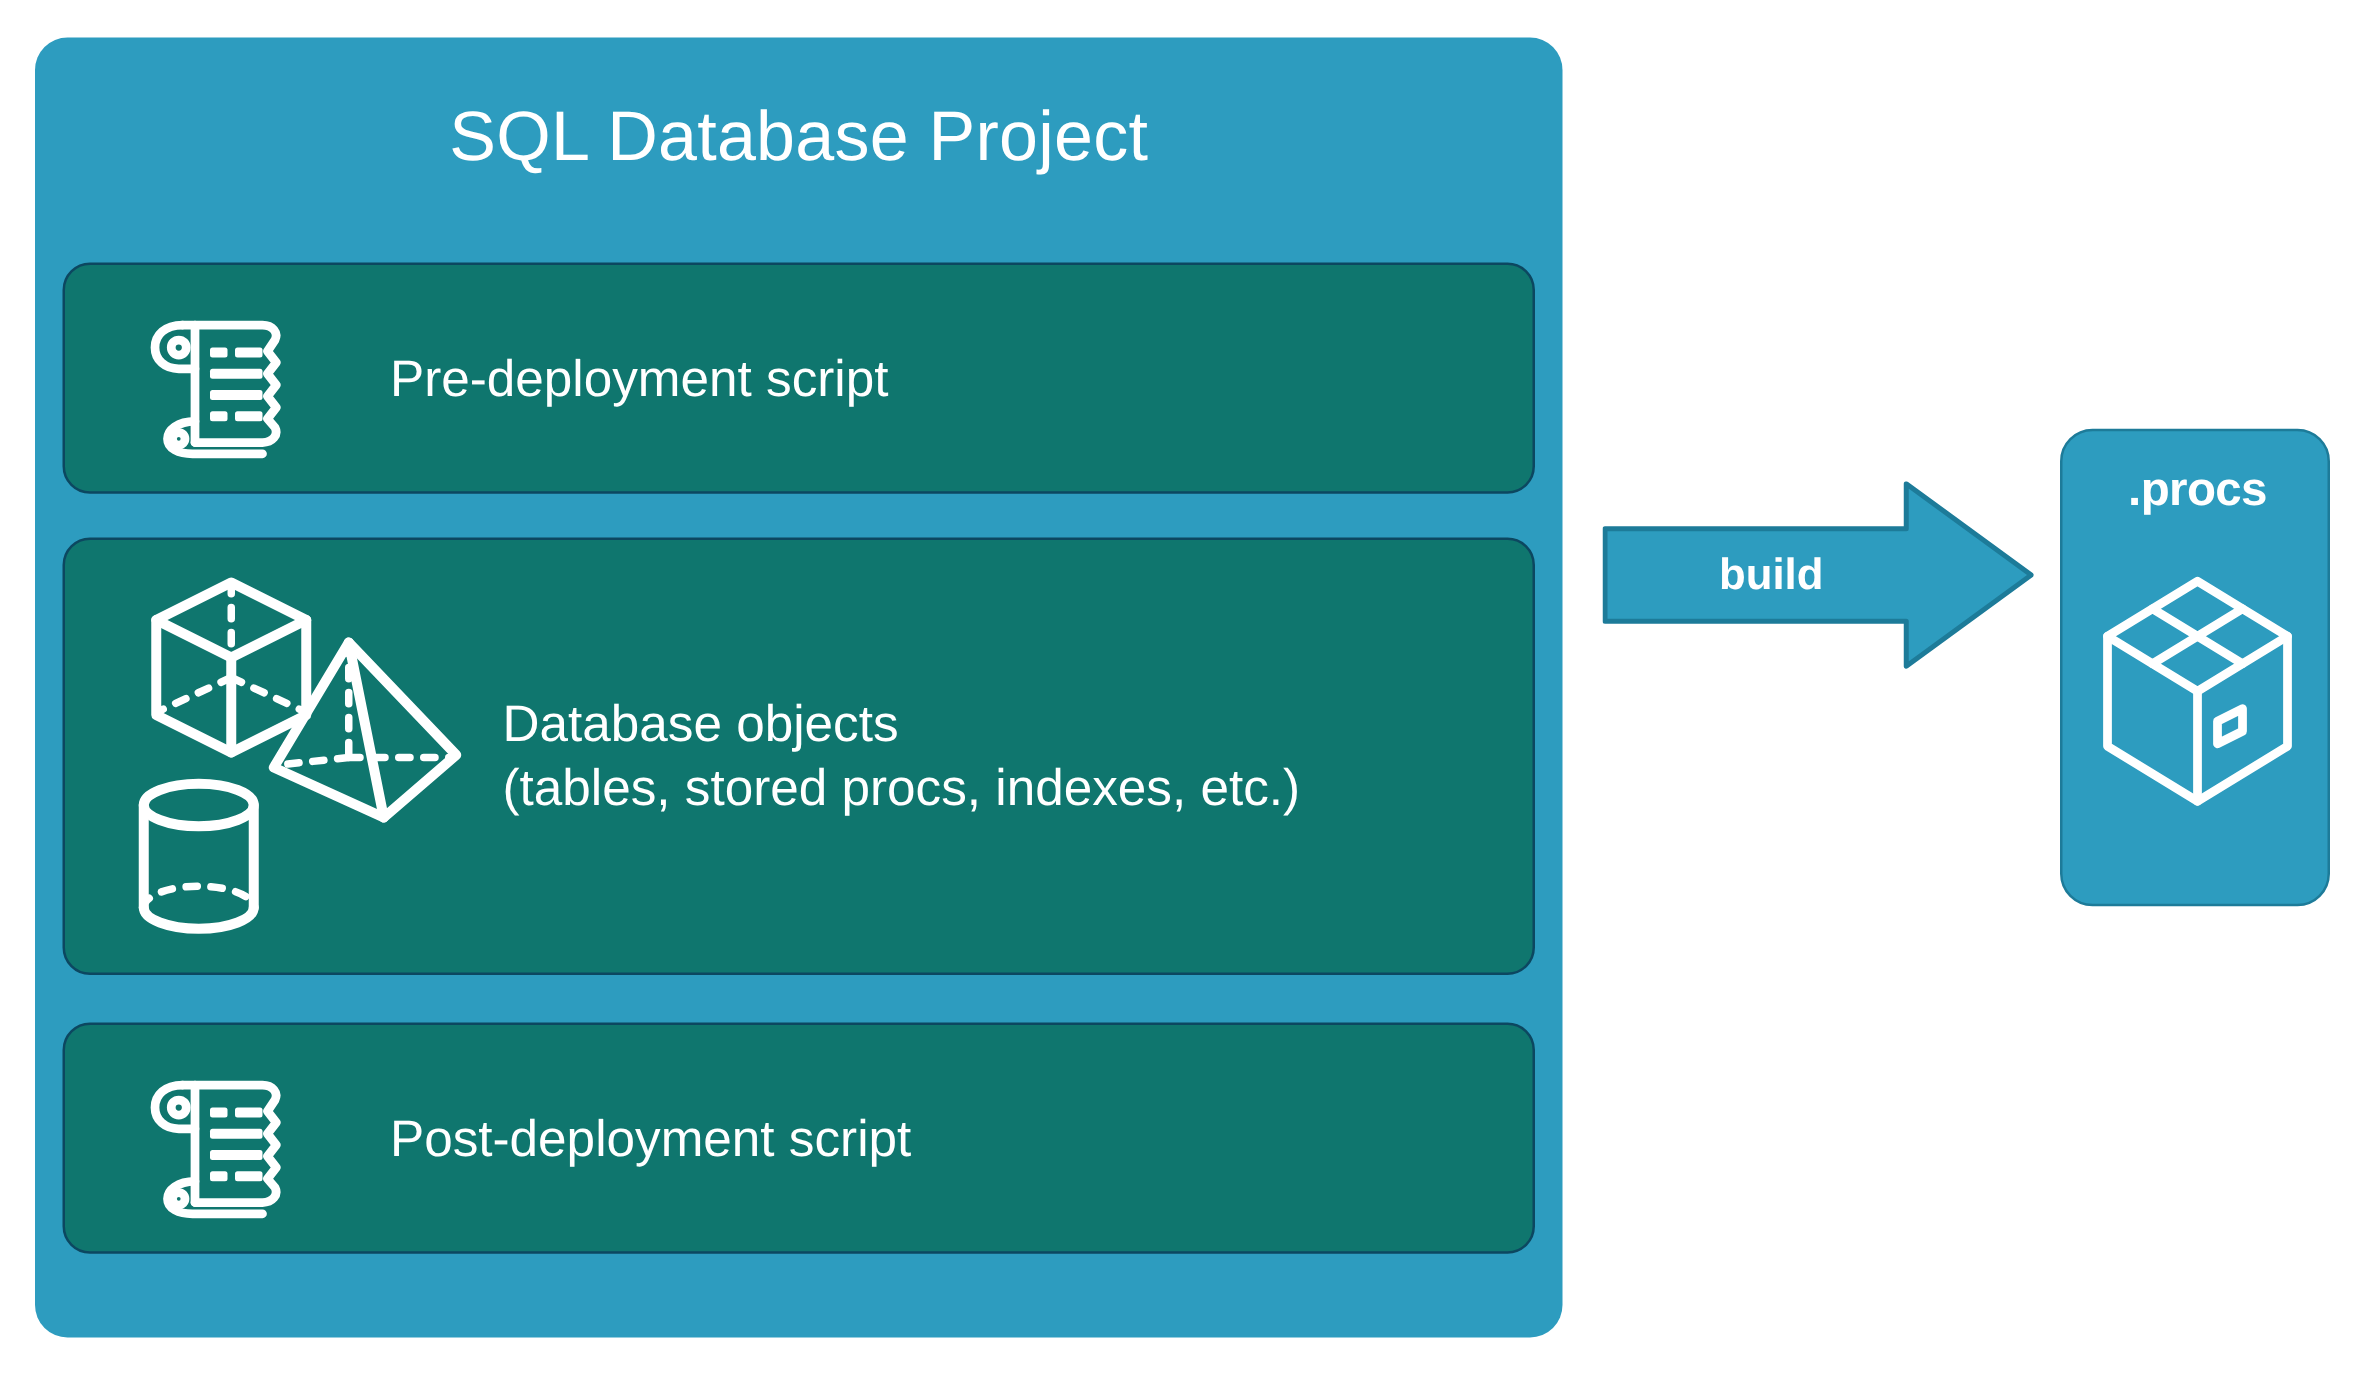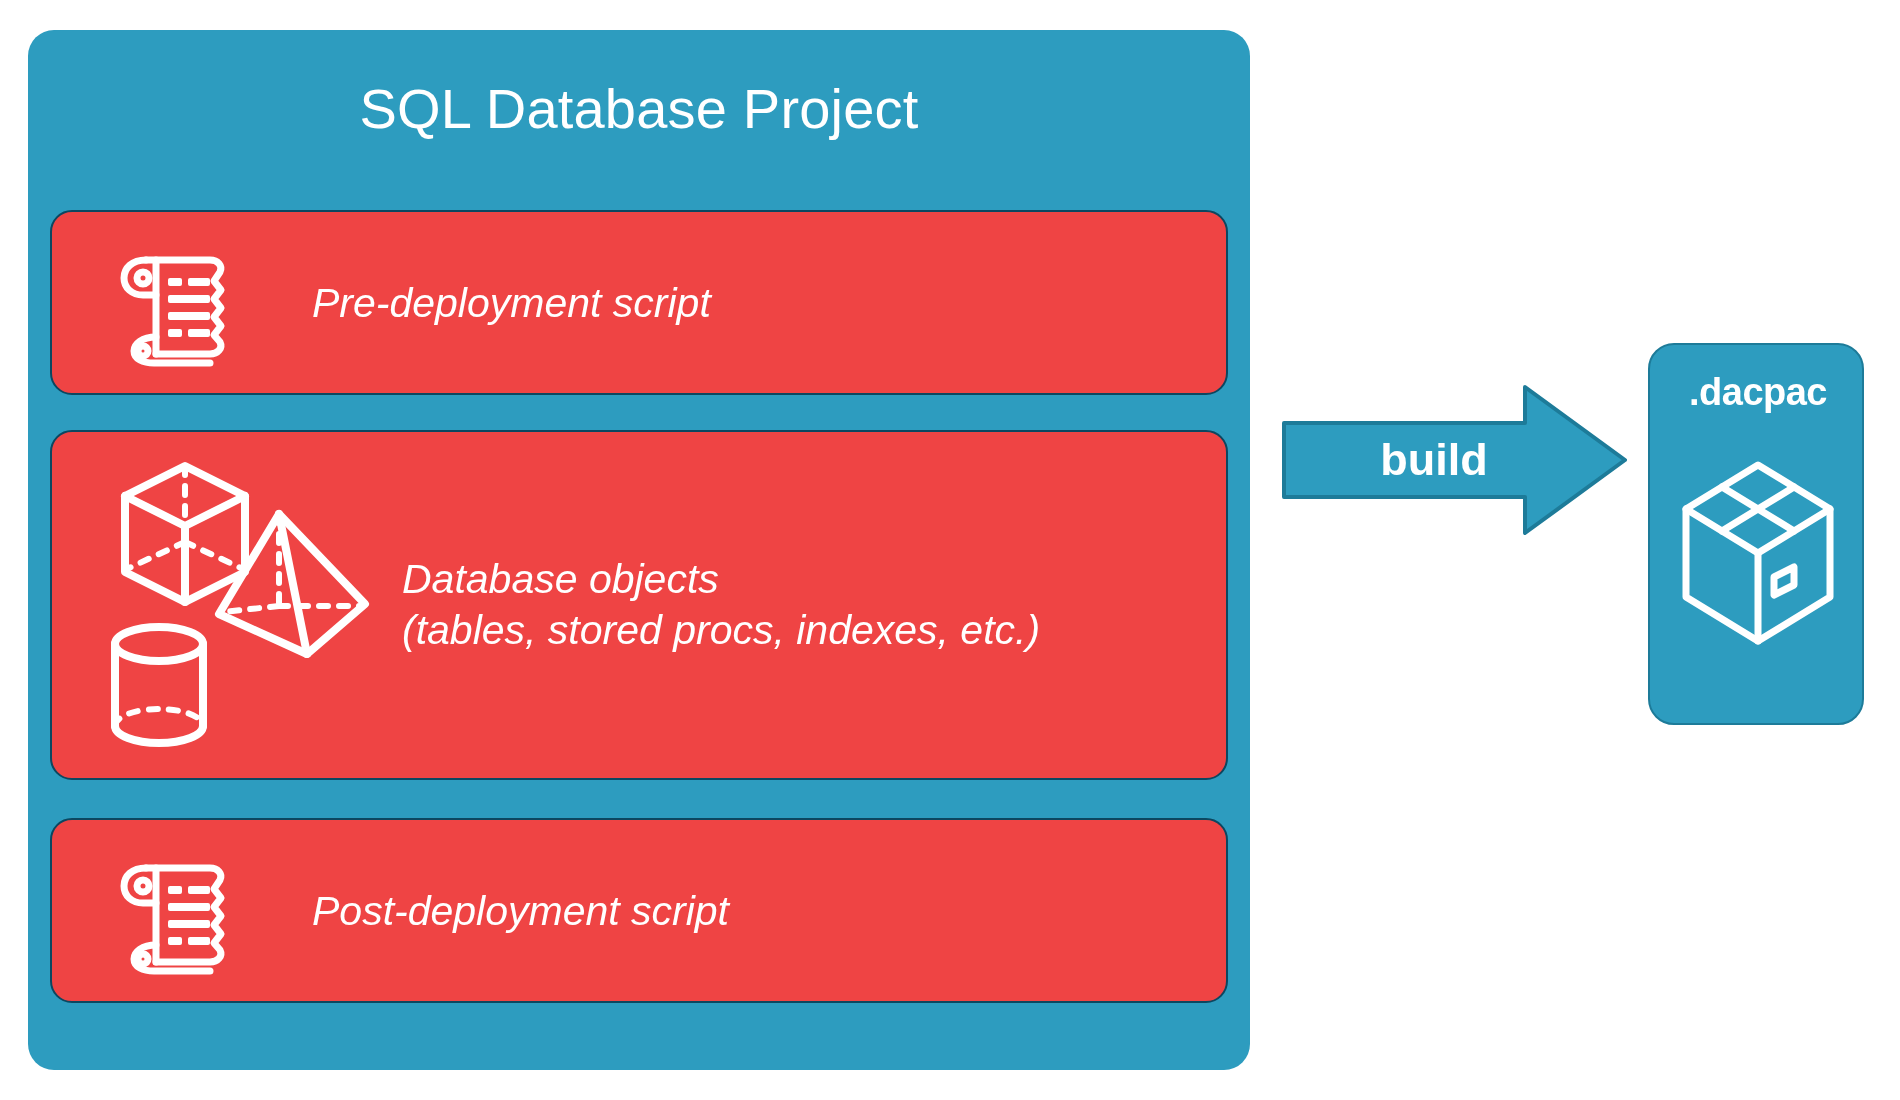--- a/index.html
+++ b/index.html
@@ -31,25 +31,24 @@
     font-size:56px;
     font-weight:400;
     letter-spacing:0.2px;
     line-height:1.1;
   }
 
   .card{
     position:absolute;
     left:22px;
     width:1178px;
-    background:#ef4444;
+    background:#0f766e;
     border:2px solid #0c4760;
     border-radius:22px;
     box-sizing:border-box;
-    font-style:italic;
   }
   .card-pre  { top:180px; height:185px; }
   .card-obj  { top:400px; height:350px; }
   .card-post { top:788px; height:185px; }
 
   .card-label{
     position:absolute;
     color:#ffffff;
     font-size:41px;
     font-weight:400;
@@ -68,23 +67,22 @@
   .build-arrow{
     position:absolute;
     left:1282px; top:385px;
     width:345px; height:150px;
   }
   .build-label{
     position:absolute;
     left:1282px; top:385px;
     width:270px; height:150px;
     display:flex; align-items:center; justify-content:center;
-    color:#ffffff; font-size:45px; font-weight:bold;
+    color:#ffffff; font-size:35px; font-weight:bold;
     pointer-events:none;
-    padding-left:17px;
   }
 
   
   .dacpac-panel{
     position:absolute;
     left:1648px; top:343px;
     width:216px; height:382px;
     background:#2d9cbf;
     border:2px solid #1d7b99;
     border-radius:26px;
@@ -212,21 +210,21 @@
   </div>
 
   <div class="build-arrow">
     <svg viewBox="0 0 345 150" width="345" height="150" aria-hidden="true">
       <path d="M2 38 L243 38 L243 2 L343 75 L243 148 L243 112 L2 112 Z" fill="#2d9cbf" stroke="#1d7b99" stroke-width="4" stroke-linejoin="round"></path>
     </svg>
   </div>
   <div class="build-label">build</div>
 
   <div class="dacpac-panel">
-    <div class="dacpac-title">.dacpac</div>
+    <div class="dacpac-title">.procs</div>
     <div class="dacpac-icon">
       <svg viewBox="0 0 160 190" width="160" height="190" aria-hidden="true">
         <g fill="none" stroke="#ffffff" stroke-width="7" stroke-linecap="round" stroke-linejoin="round">
 
           <path d="M8 52 L80 8 L152 52 L152 140 L80 184 L8 140 Z"></path>
 
           <path d="M8 52 L80 96 L152 52"></path>
           <path d="M80 96 L80 184"></path>
 
           <path d="M44 30 L116 74"></path>

